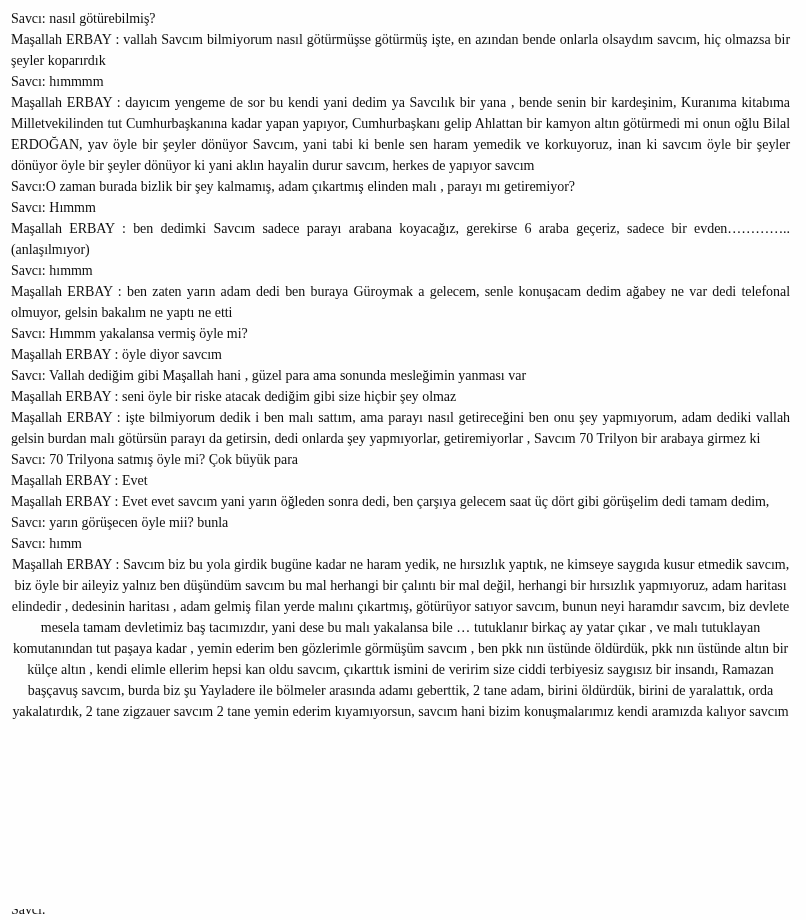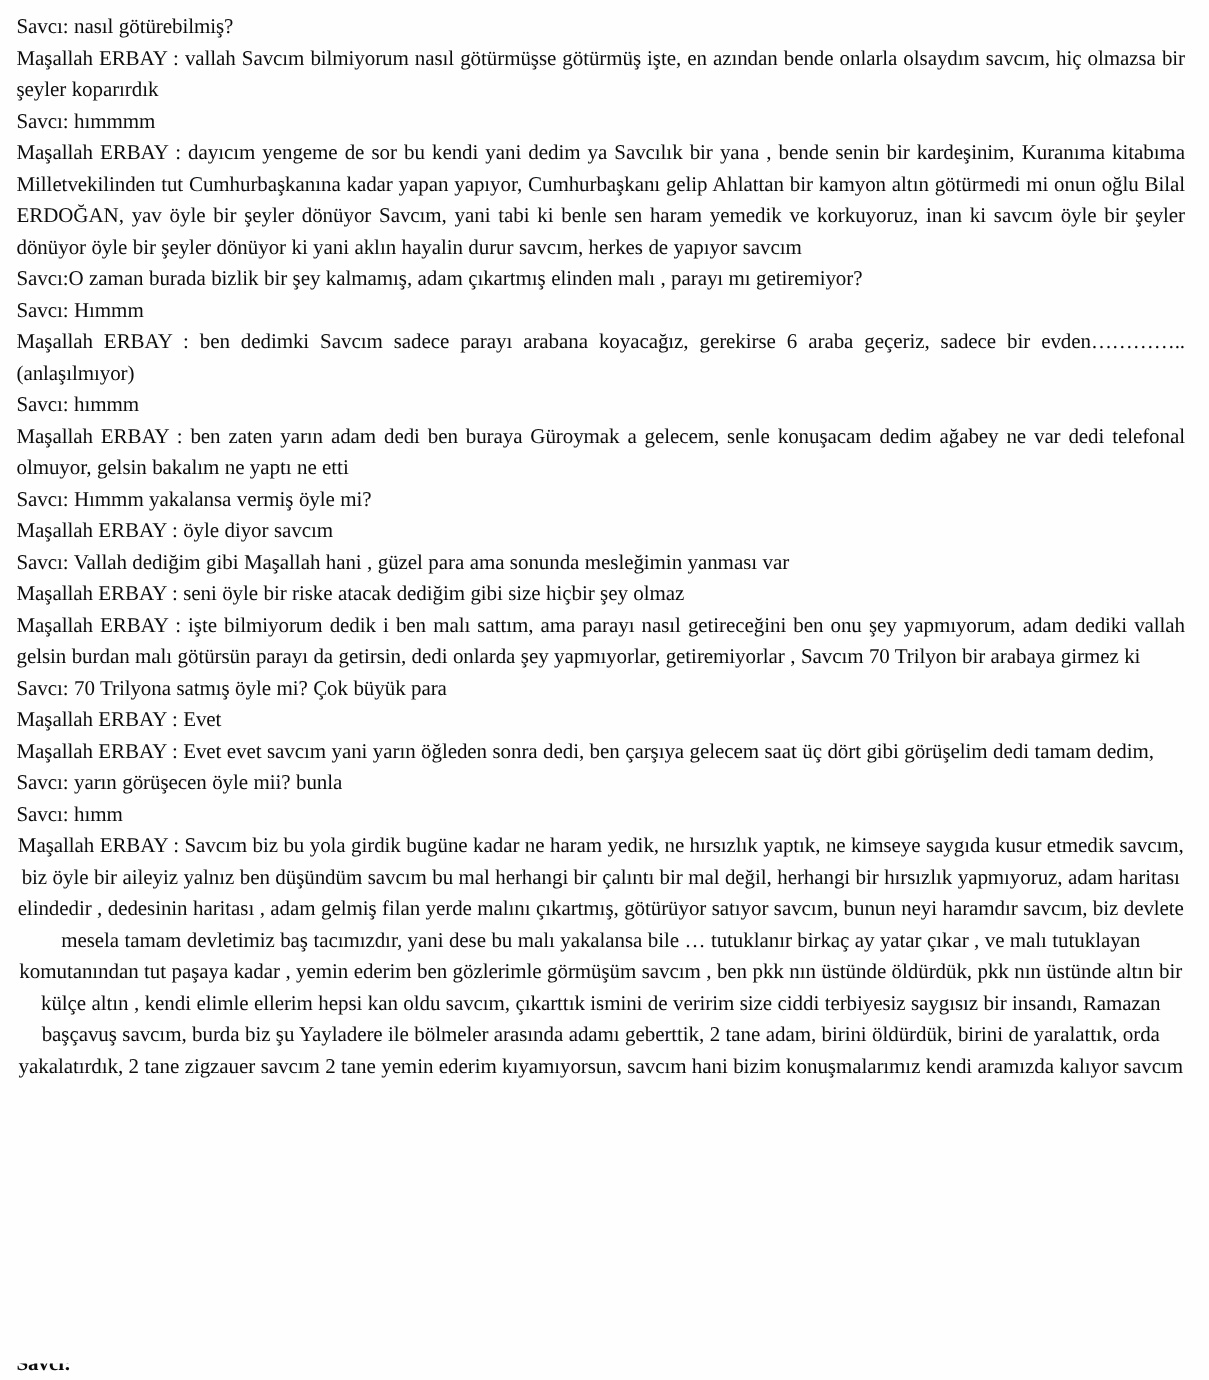--- a/index.html
+++ b/index.html
@@ -49,21 +49,20 @@
     bottom: 0;
     width: 779px;
     height: 11px;
     overflow: hidden;
   }
   .clipped-row .line {
     position: relative;
     top: -10px;
     text-align: left;
     white-space: nowrap;
-    font-weight: bold;
   }
 </style>
 </head>
 <body>
 
 <div id="page">
 
   <div class="transcript">
     <p class="line">Savcı: nasıl götürebilmiş?</p>
     <p class="line">Maşallah ERBAY : vallah Savcım bilmiyorum nasıl götürmüşse götürmüş işte, en azından bende onlarla olsaydım savcım, hiç olmazsa bir şeyler koparırdık</p>

